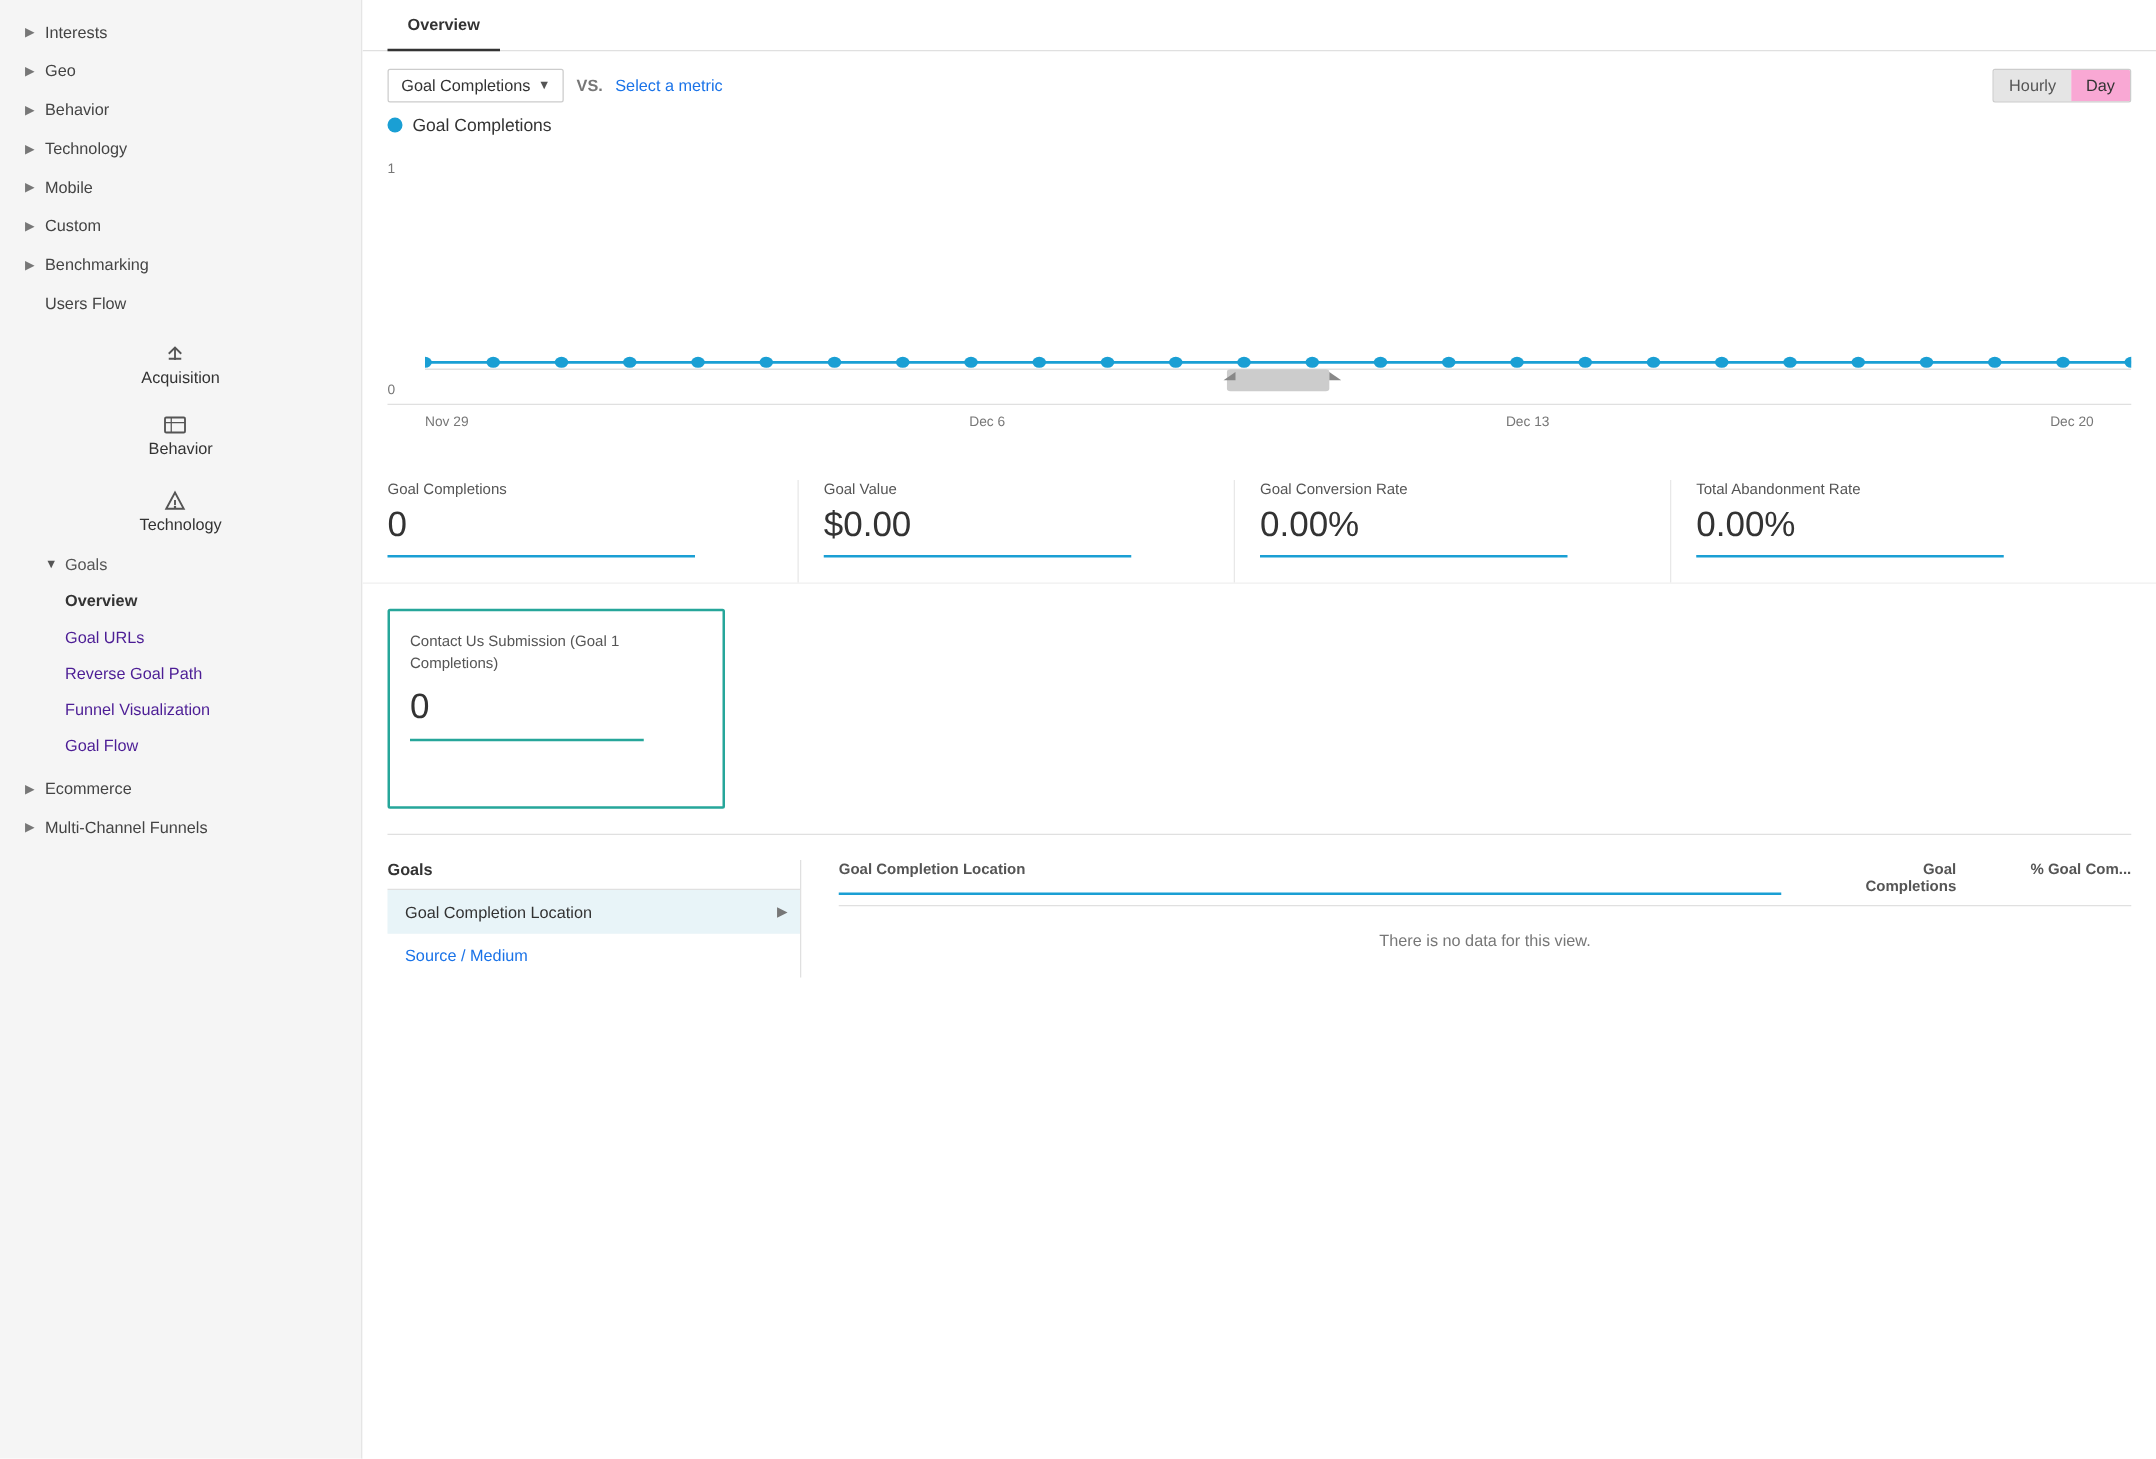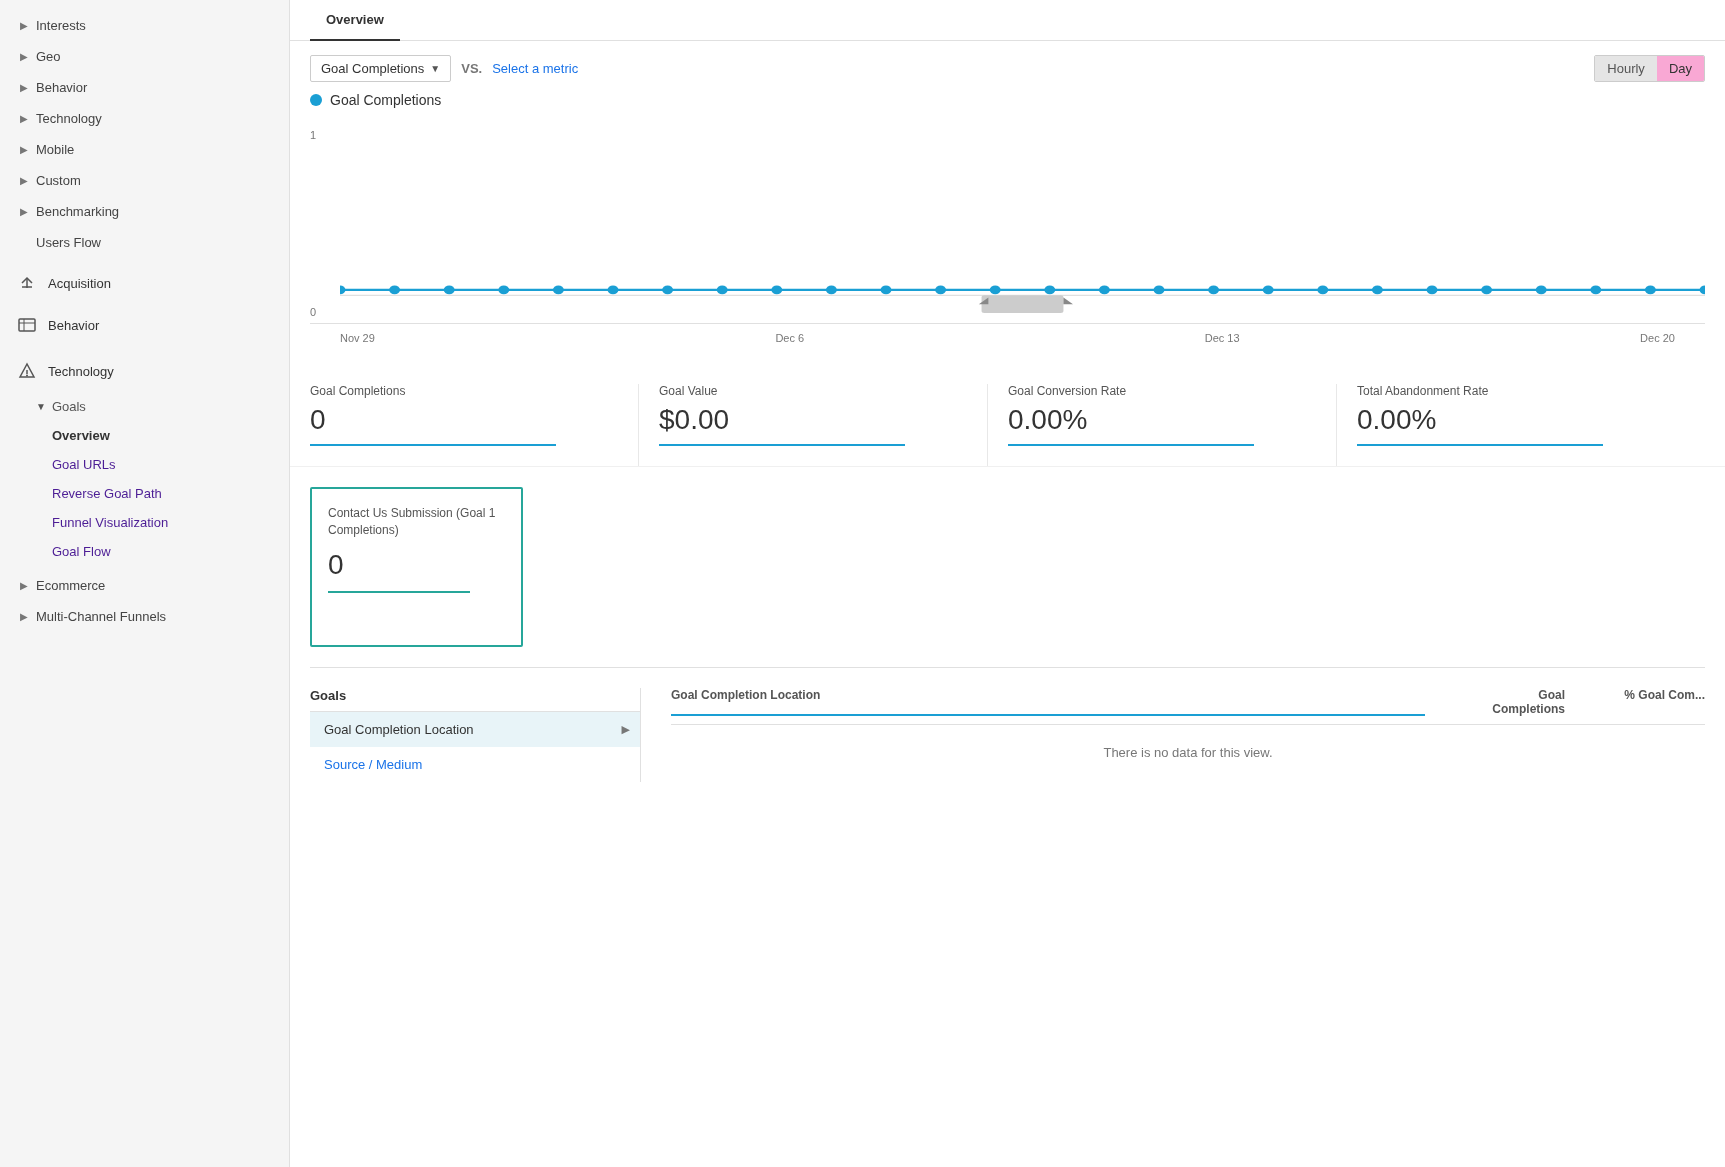--- a/index.html
+++ b/index.html
@@ -37,20 +37,21 @@
       color: #444;
     }
     .sidebar-section-header {
       display: flex;
       align-items: center;
       padding: 10px 16px;
       cursor: pointer;
       color: #333;
       font-size: 13px;
       font-weight: 500;
+      flex-direction: column;
     }
     .sidebar-section-header .icon {
       width: 22px;
       height: 22px;
       margin-right: 10px;
       display: flex;
       align-items: center;
       justify-content: center;
     }
     .sidebar-sub-item {
@@ -242,21 +243,21 @@
     
     .goal-cards-row {
       display: flex;
       padding: 20px;
       gap: 16px;
     }
     .goal-card {
       border: 2px solid #26a69a;
       border-radius: 2px;
       padding: 16px;
-      width: 213px;
+      width: 270px;
       min-height: 160px;
     }
     .goal-card-title {
       font-size: 12px;
       color: #555;
       margin-bottom: 10px;
       line-height: 1.4;
     }
     .goal-card-value {
       font-size: 28px;

